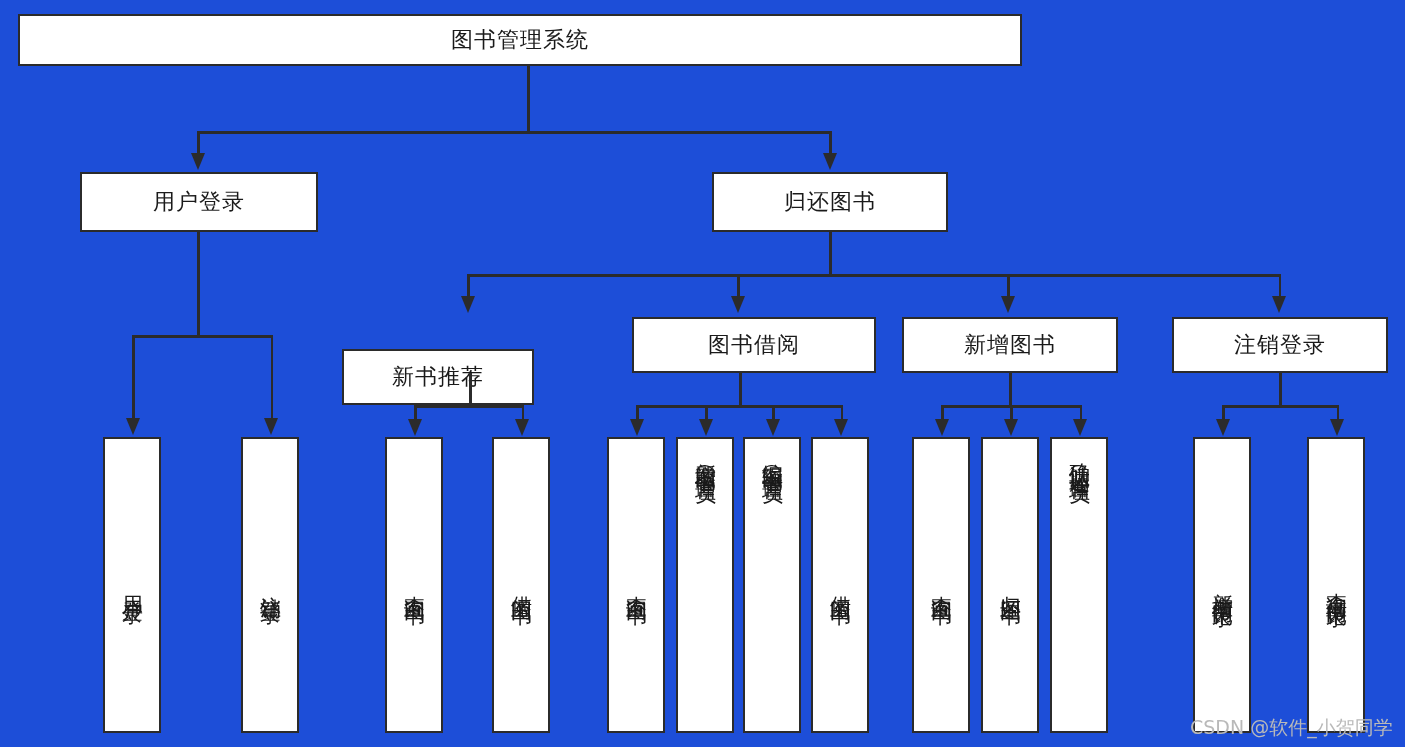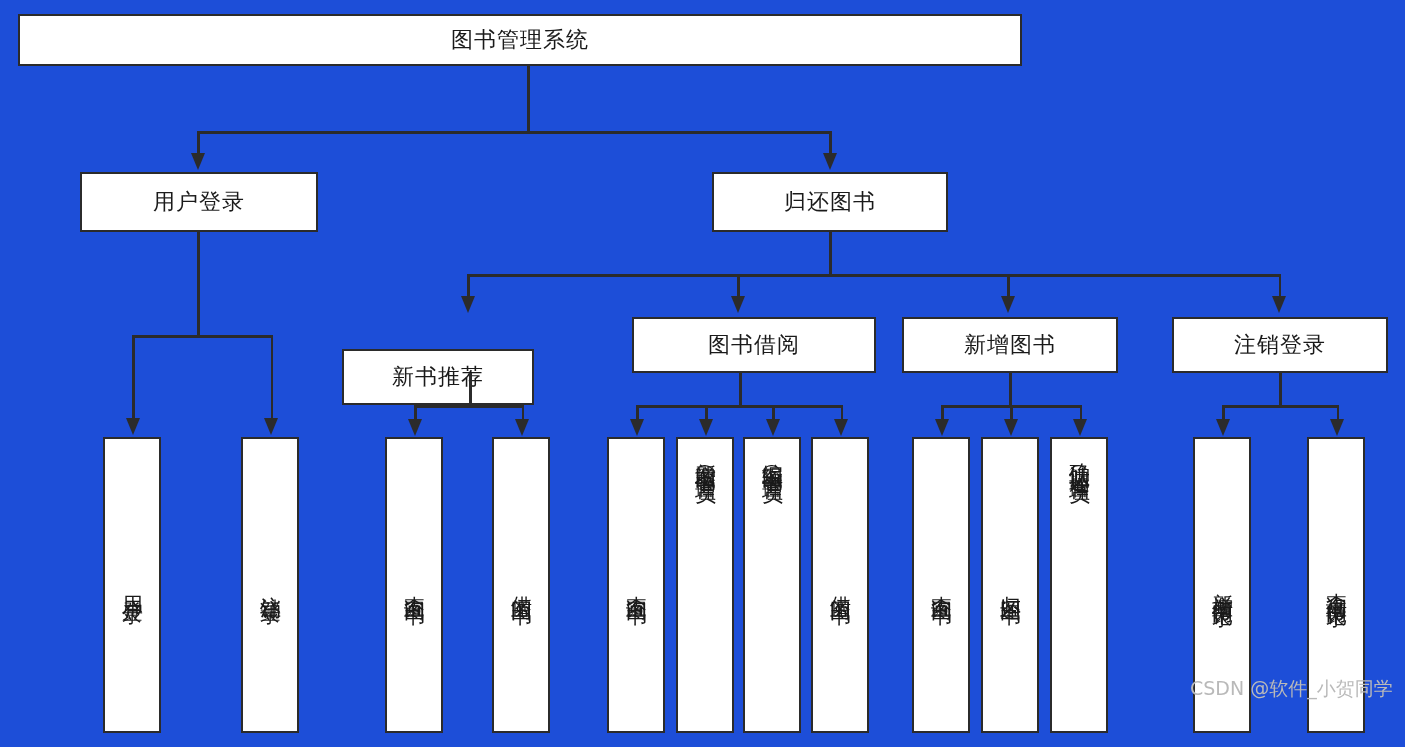--- a/index.html
+++ b/index.html
@@ -206,15 +206,15 @@
     <span class="vtext">确认归还（管理员）</span>
   </div>
 
   <div class="node vert mid" style="left:1193px; top:437px; width:58px; height:296px; align-items:center;">
     <span class="vtext">新增借阅记录</span>
   </div>
   <div class="node vert mid" style="left:1307px; top:437px; width:58px; height:296px; align-items:center;">
     <span class="vtext">查询借阅记录</span>
   </div>
 
-  <div id="watermark" style="left:1190px; top:676px;">CSDN @软件_小贺同学</div>
+  <div id="watermark" style="left:1190px; top:715px;">CSDN @软件_小贺同学</div>
 
 </div>
 
 </body></html>

